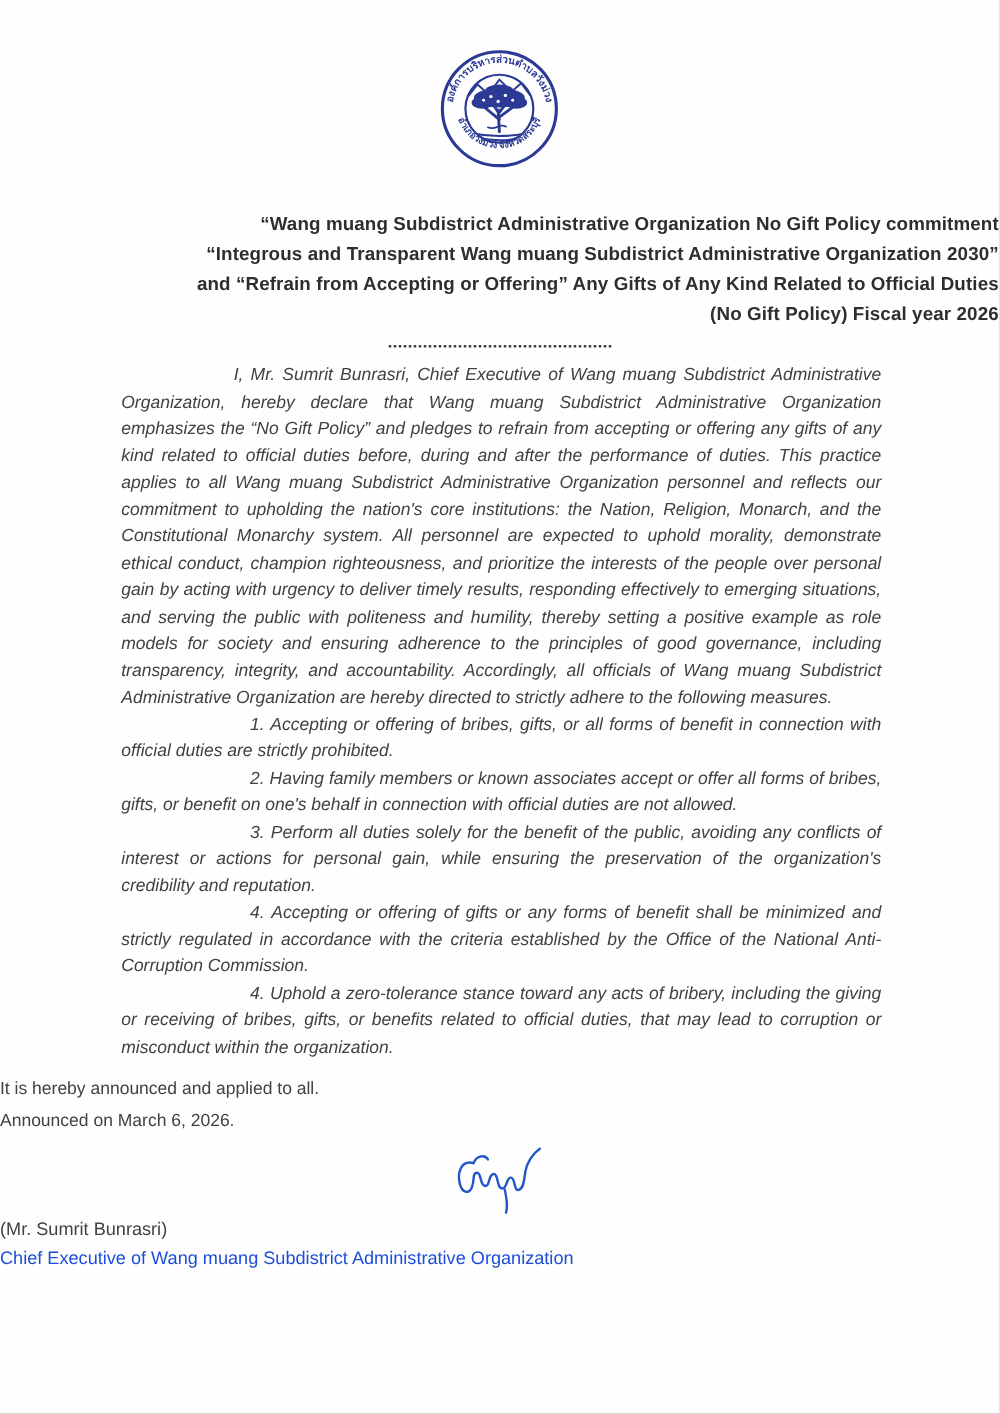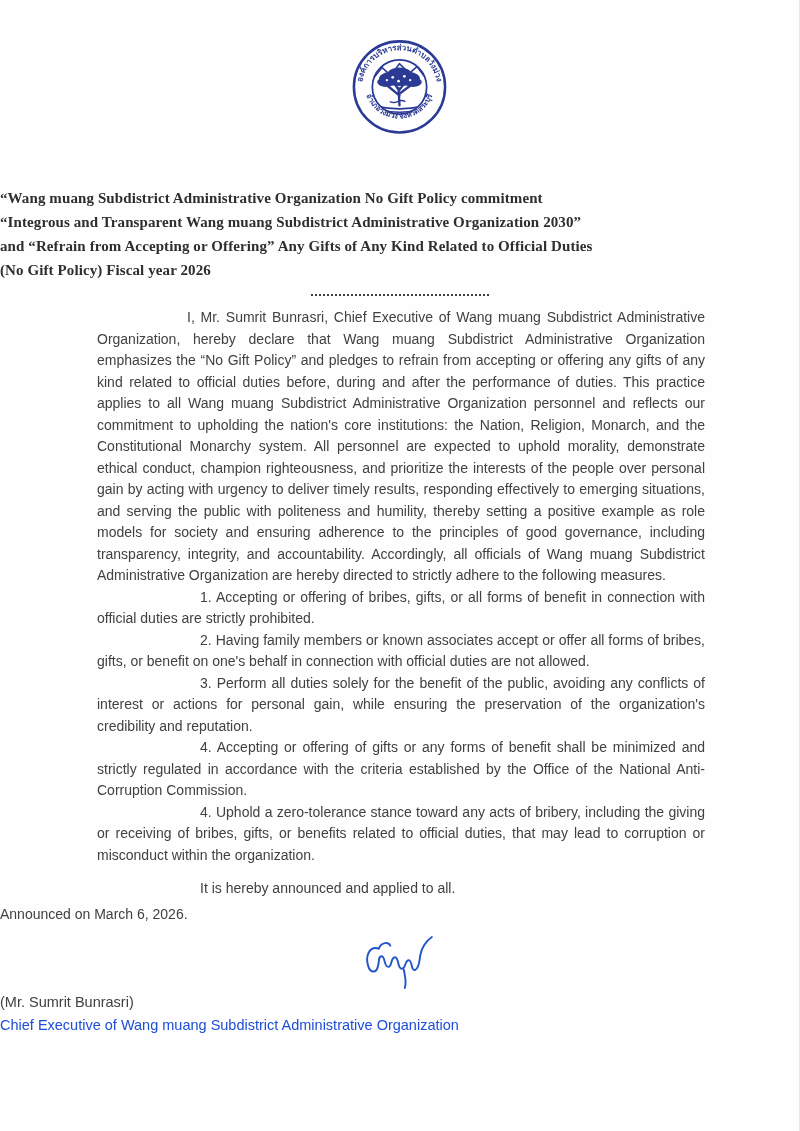--- a/index.html
+++ b/index.html
@@ -16,50 +16,49 @@
     border-right: 1px solid #e4e7f2;
   }
   
   .seal-wrap {
     width: 97px;
     height: 98px;
     margin: 37px auto 0;
   }
   
   .title-block {
-    margin-top: 51px;
-    text-align: left;
+    margin-top: 33px;
+    text-align: right;
     font-weight: bold;
     font-size: 15px;
     line-height: 24px;
     color: #2e2e2e;
     letter-spacing: 0.1px;
-    font-family: Liberation Serif, serif;
   }
   
   .dots-sep {
     width: 178px;
     margin: 12px auto 0;
     border-bottom: 2.5px dotted #3c3c3c;
   }
   
   .body-block {
     margin-top: 11px;
     padding: 0 94px 0 97px;
     font-size: 14px;
     line-height: 21.5px;
     text-align: justify;
     color: #414141;
+    font-style: italic;
   }
   .body-block p { margin: 0; }
   p.para-main { text-indent: 90px; }
   p.para-item { text-indent: 103px; }
   .closing-line {
     margin-top: 12px;
-    padding-left: 200px;
     font-size: 14px;
     line-height: 21.5px;
     color: #414141;
   }
   .date-line {
     margin-top: 4px;
     font-size: 14px;
     line-height: 21.5px;
     color: #414141;
   }

